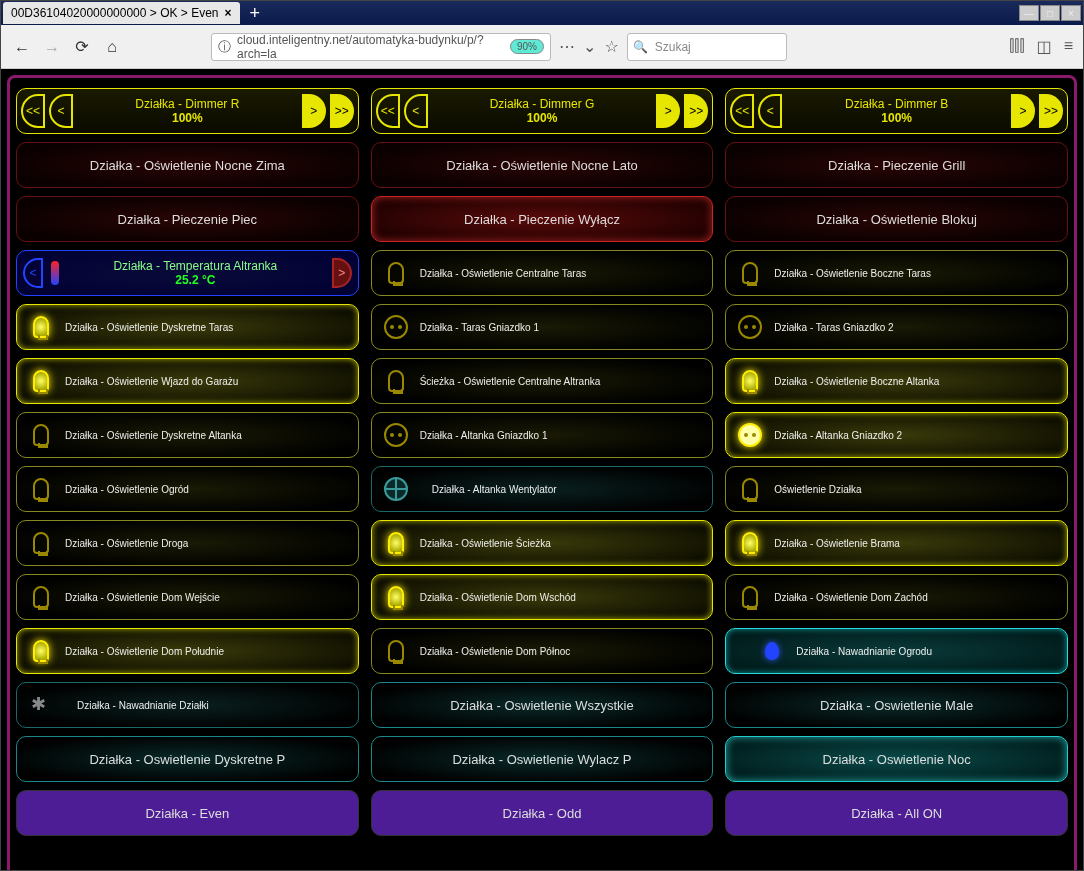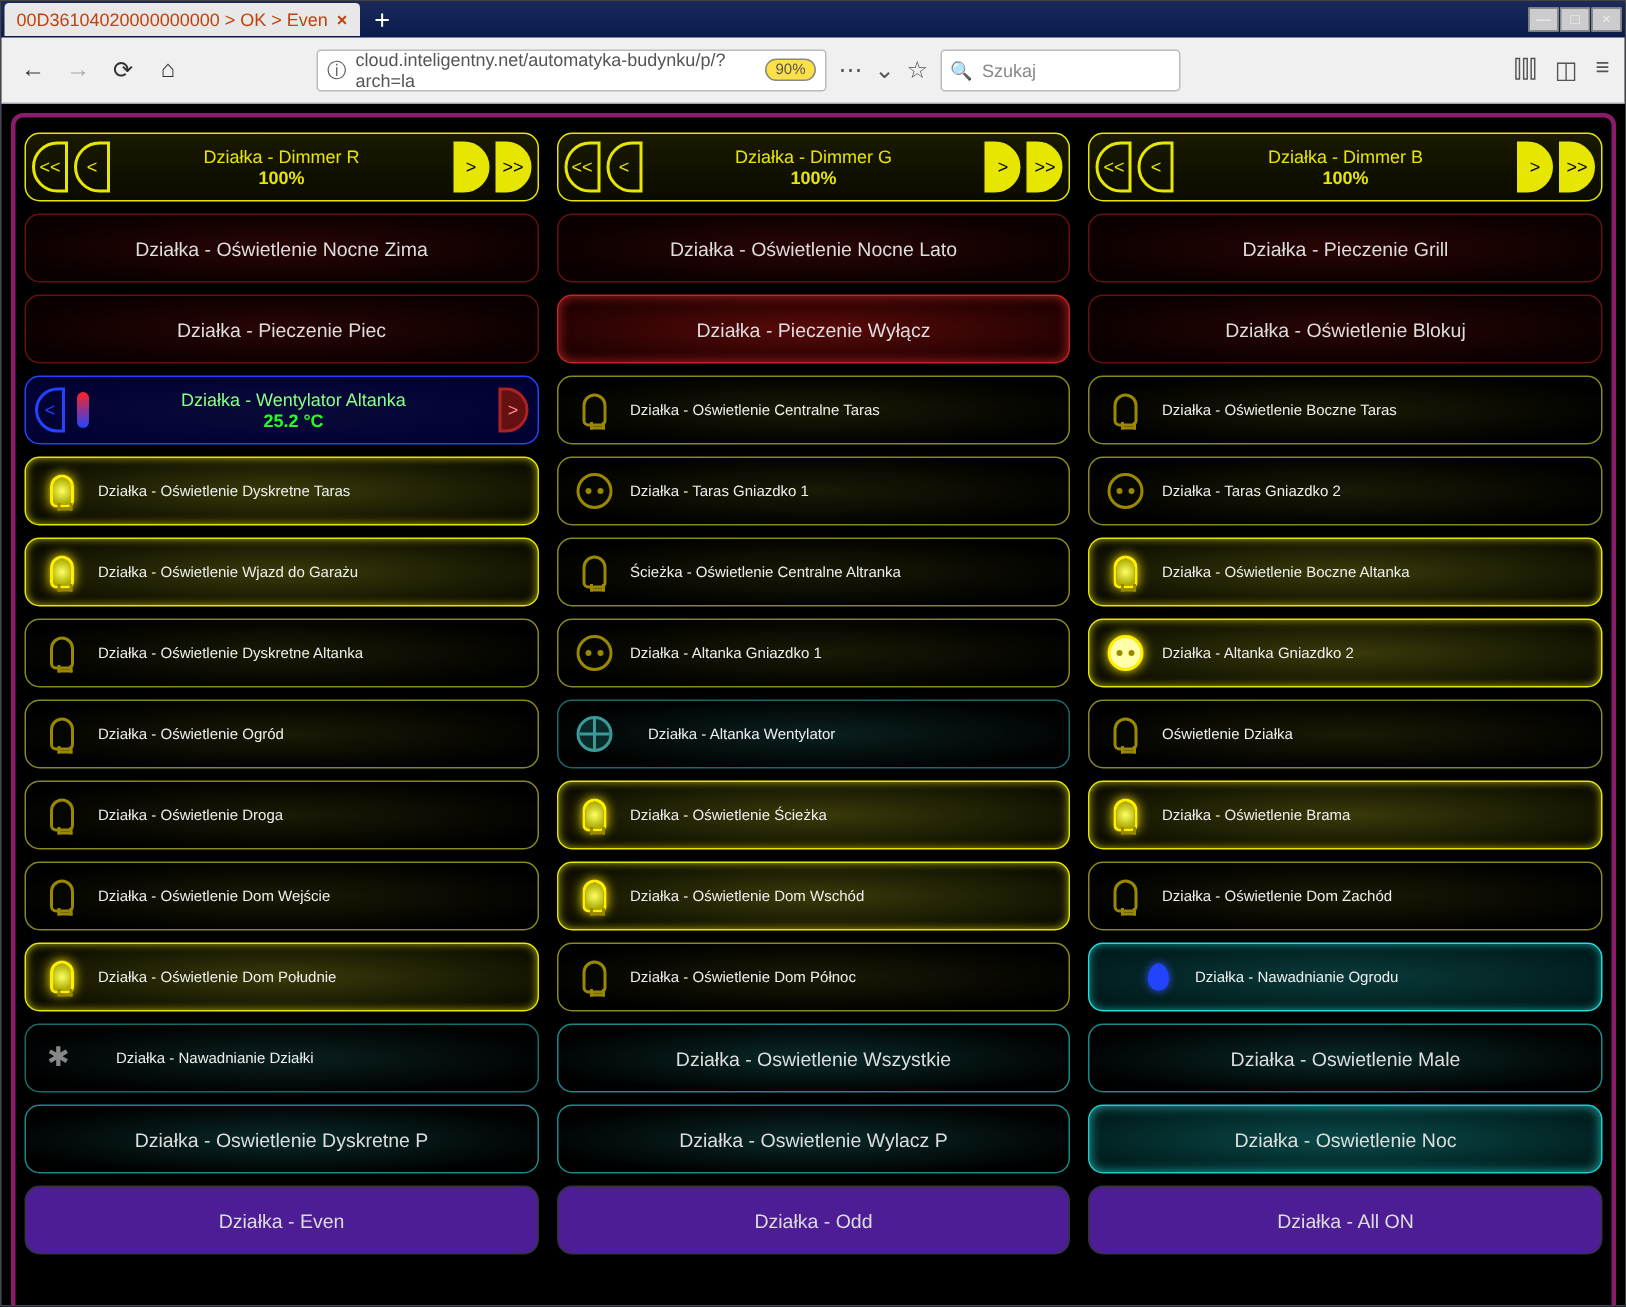--- a/index.html
+++ b/index.html
@@ -2,32 +2,32 @@
 <html><head>
 <meta charset="utf-8">
 <style>
 * { box-sizing: border-box; margin: 0; padding: 0; }
 body { background: #000; font-family: Arial, sans-serif; font-size: 13px; color: #eee; overflow: hidden; }
 
 
 .window-frame { width: 1084px; height: 871px; background: #0a0a3a; position: relative; border: 1px solid #444; }
 .titlebar { height: 24px; background: linear-gradient(#1a2a5a, #0a1a4a); display: flex; align-items: center; justify-content: space-between; padding: 0 2px; }
 .tab-strip { display: flex; align-items: center; height: 24px; }
-.browser-tab { background: #e8e8e8; color: #c2410c; height: 22px; padding: 3px 8px; display: flex; align-items: center; gap: 6px; font-size: 12px; min-width: 200px; border-top-left-radius: 3px; border-top-right-radius: 3px; }
+.browser-tab { background: #e8e8e8; color: #000000; height: 22px; padding: 3px 8px; display: flex; align-items: center; gap: 6px; font-size: 12px; min-width: 200px; border-top-left-radius: 3px; border-top-right-radius: 3px; }
 .tab-close { cursor: pointer; font-weight: bold; }
 .new-tab { color: #fff; font-size: 18px; margin-left: 10px; cursor: pointer; }
 .win-controls { display: flex; gap: 1px; }
 .win-btn { width: 20px; height: 16px; background: #ccc; border: 1px solid #888; display: flex; align-items: center; justify-content: center; font-size: 10px; cursor: pointer; }
 
 .toolbar { height: 44px; background: #f0f0f0; display: flex; align-items: center; padding: 0 10px; gap: 8px; border-bottom: 1px solid #ccc; }
 .nav-btn { width: 22px; height: 22px; display: flex; align-items: center; justify-content: center; cursor: pointer; color: #333; font-size: 16px; }
 .nav-btn.disabled { color: #aaa; }
 .urlbar { flex: 0 0 340px; height: 28px; border: 1px solid #bbb; border-radius: 3px; background: #fff; display: flex; align-items: center; padding: 0 6px; gap: 6px; font-size: 12px; color: #555; margin-left: 80px; }
 .urlbar .info-icon { font-size: 13px; }
-.zoom-badge { background: #fde047; border: 1px solid #888; border-radius: 10px; padding: 1px 6px; font-size: 10px; }
+.zoom-badge { background: #5eead4; border: 1px solid #888; border-radius: 10px; padding: 1px 6px; font-size: 10px; }
 .tb-icon { font-size: 16px; color: #555; cursor: pointer; }
 .searchbar { flex: 0 0 160px; height: 28px; border: 1px solid #bbb; border-radius: 3px; background: #fff; display: flex; align-items: center; padding: 0 6px; gap: 6px; color: #888; font-size: 12px; }
 .right-icons { margin-left: auto; display: flex; gap: 12px; }
 
 .viewport { height: calc(100% - 68px); overflow-y: scroll; background: #000; position: relative; }
 .content-border { border: 3px solid #8a1a6a; border-radius: 8px; margin: 6px; padding: 10px 6px; min-height: 840px; }
 
 .grid { display: grid; grid-template-columns: repeat(3, 1fr); gap: 8px 12px; }
 
 .tile { border-radius: 10px; height: 46px; display: flex; align-items: center; padding: 0 10px; gap: 10px; cursor: pointer; border: 1px solid #333; position: relative; }
@@ -188,21 +188,21 @@
           <div class="tile scene red-bright">
             <span>Działka - Pieczenie Wyłącz</span>
           </div>
           <div class="tile scene red">
             <span>Działka - Oświetlenie Blokuj</span>
           </div>
           <div class="tile temp-tile">
             <div class="temp-arrow">&lt;</div>
             <div class="thermo"></div>
             <div class="temp-text">
-              <div>Działka - Wentylator Altanka</div>
+              <div>Działka - Temperatura Altranka</div>
               <div class="temp-val">25.2 °C</div>
             </div>
             <div class="temp-arrow right">&gt;</div>
           </div>
           <div class="tile device">
             <span class="icon-holder">
               <span class="bulb"></span>
             </span>
             <span class="label">Działka - Oświetlenie Centralne Taras</span>
           </div>

